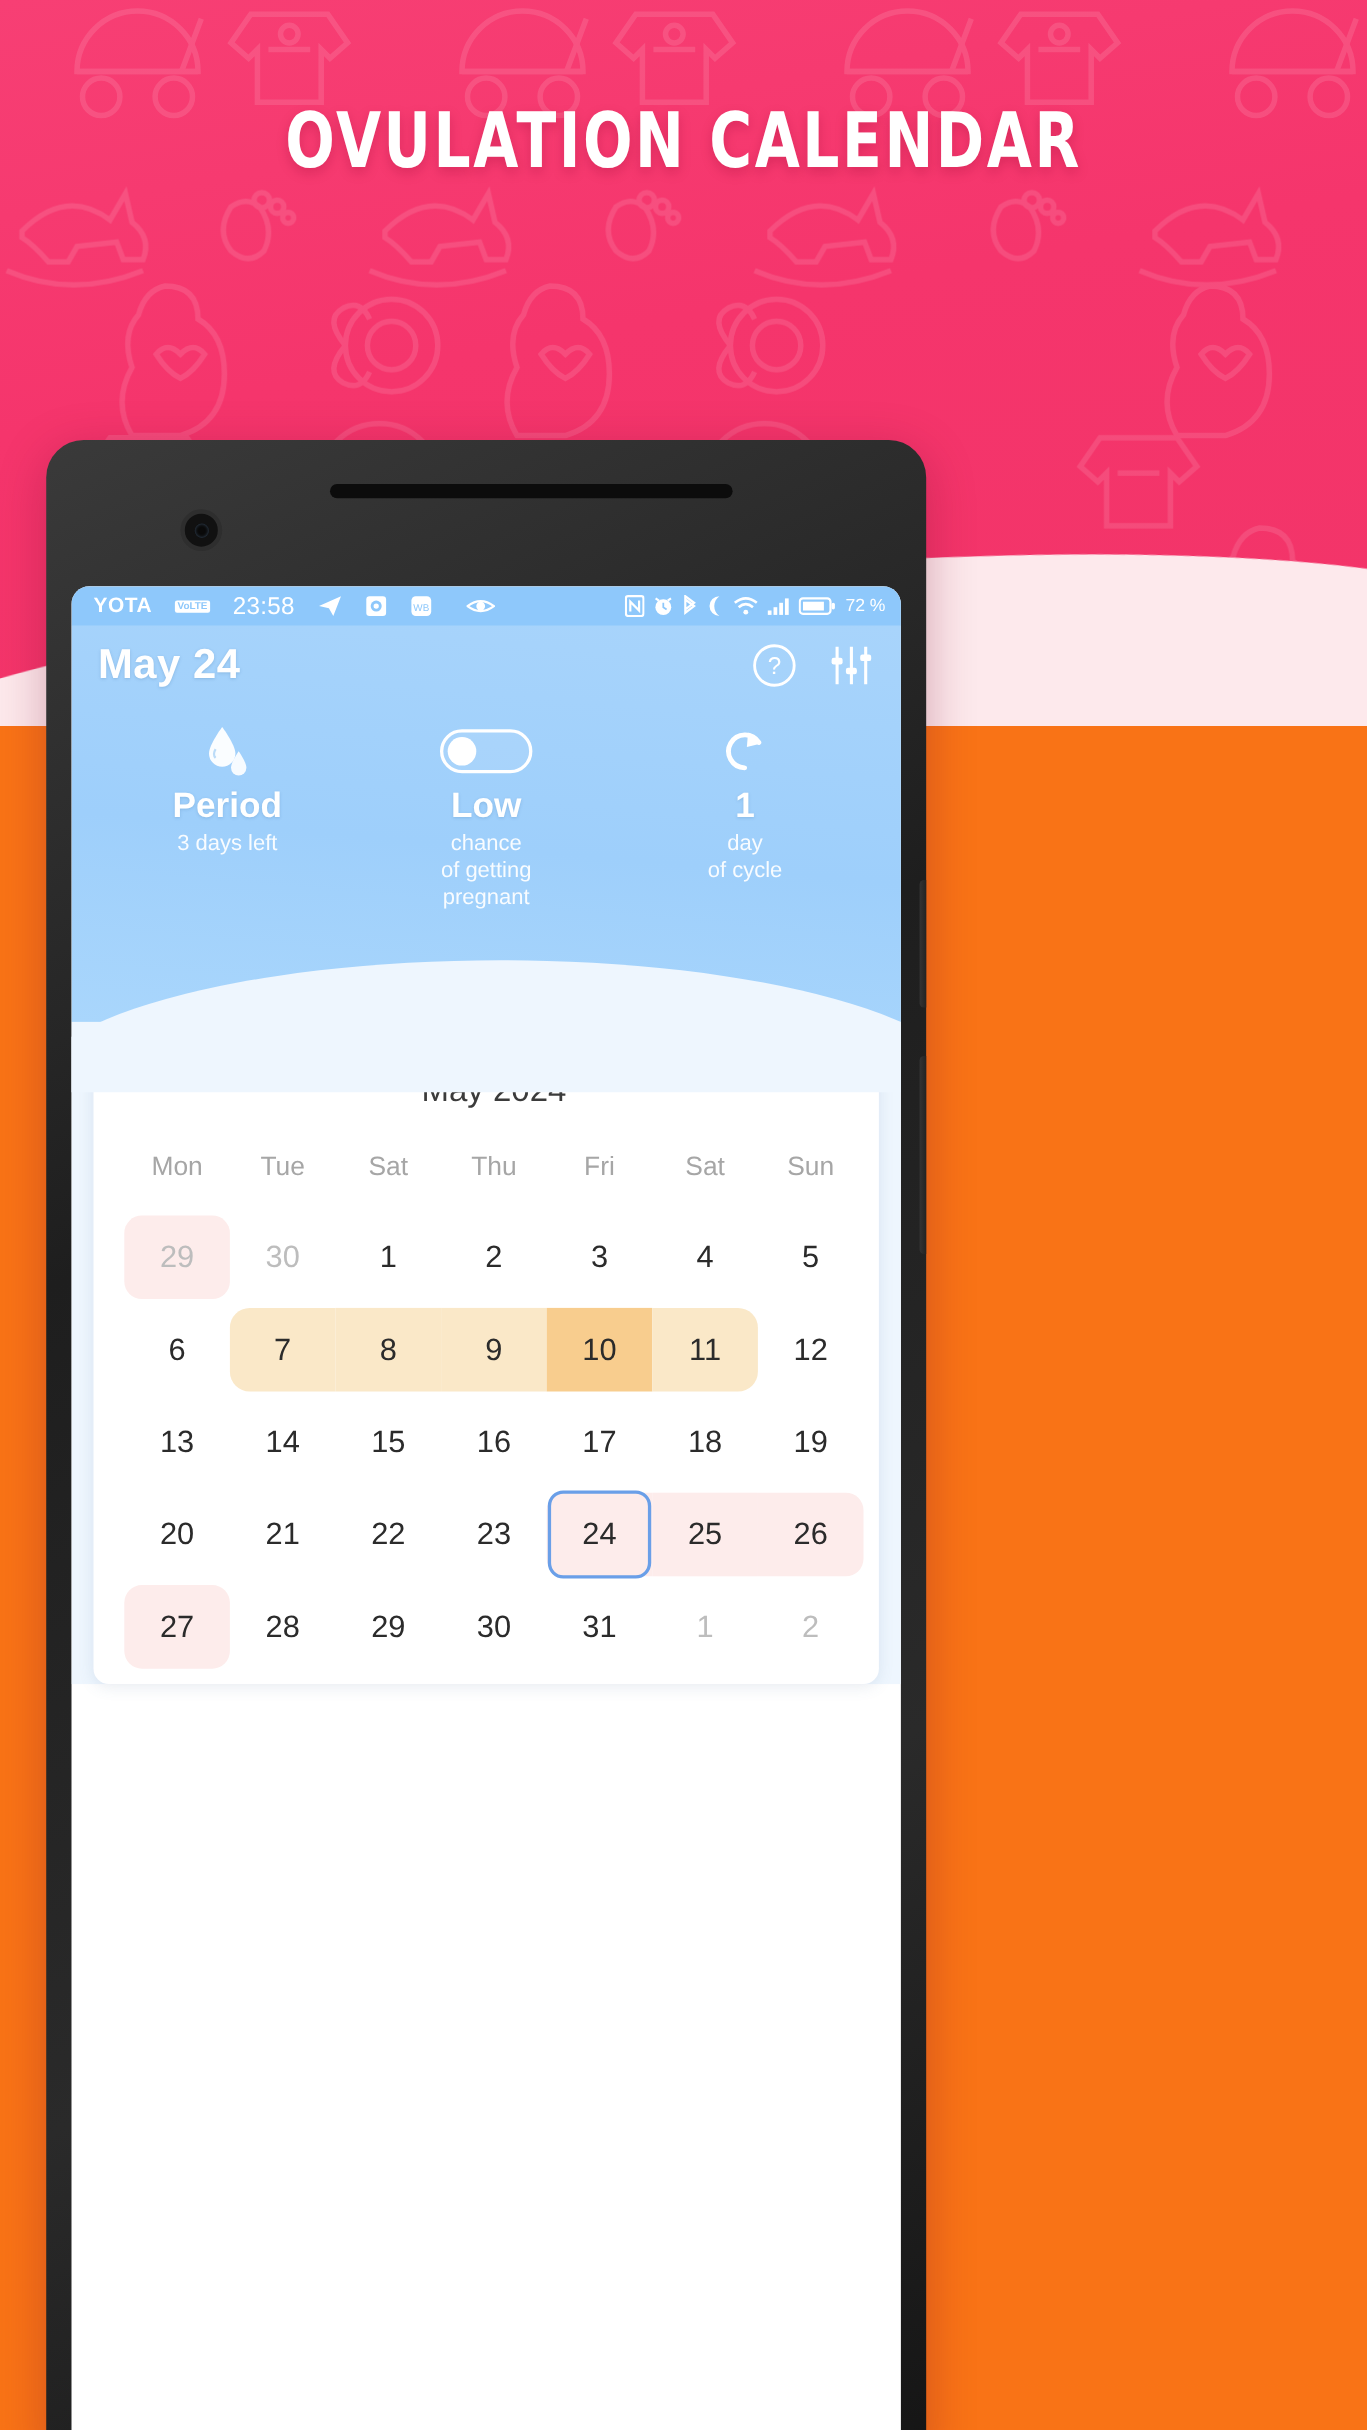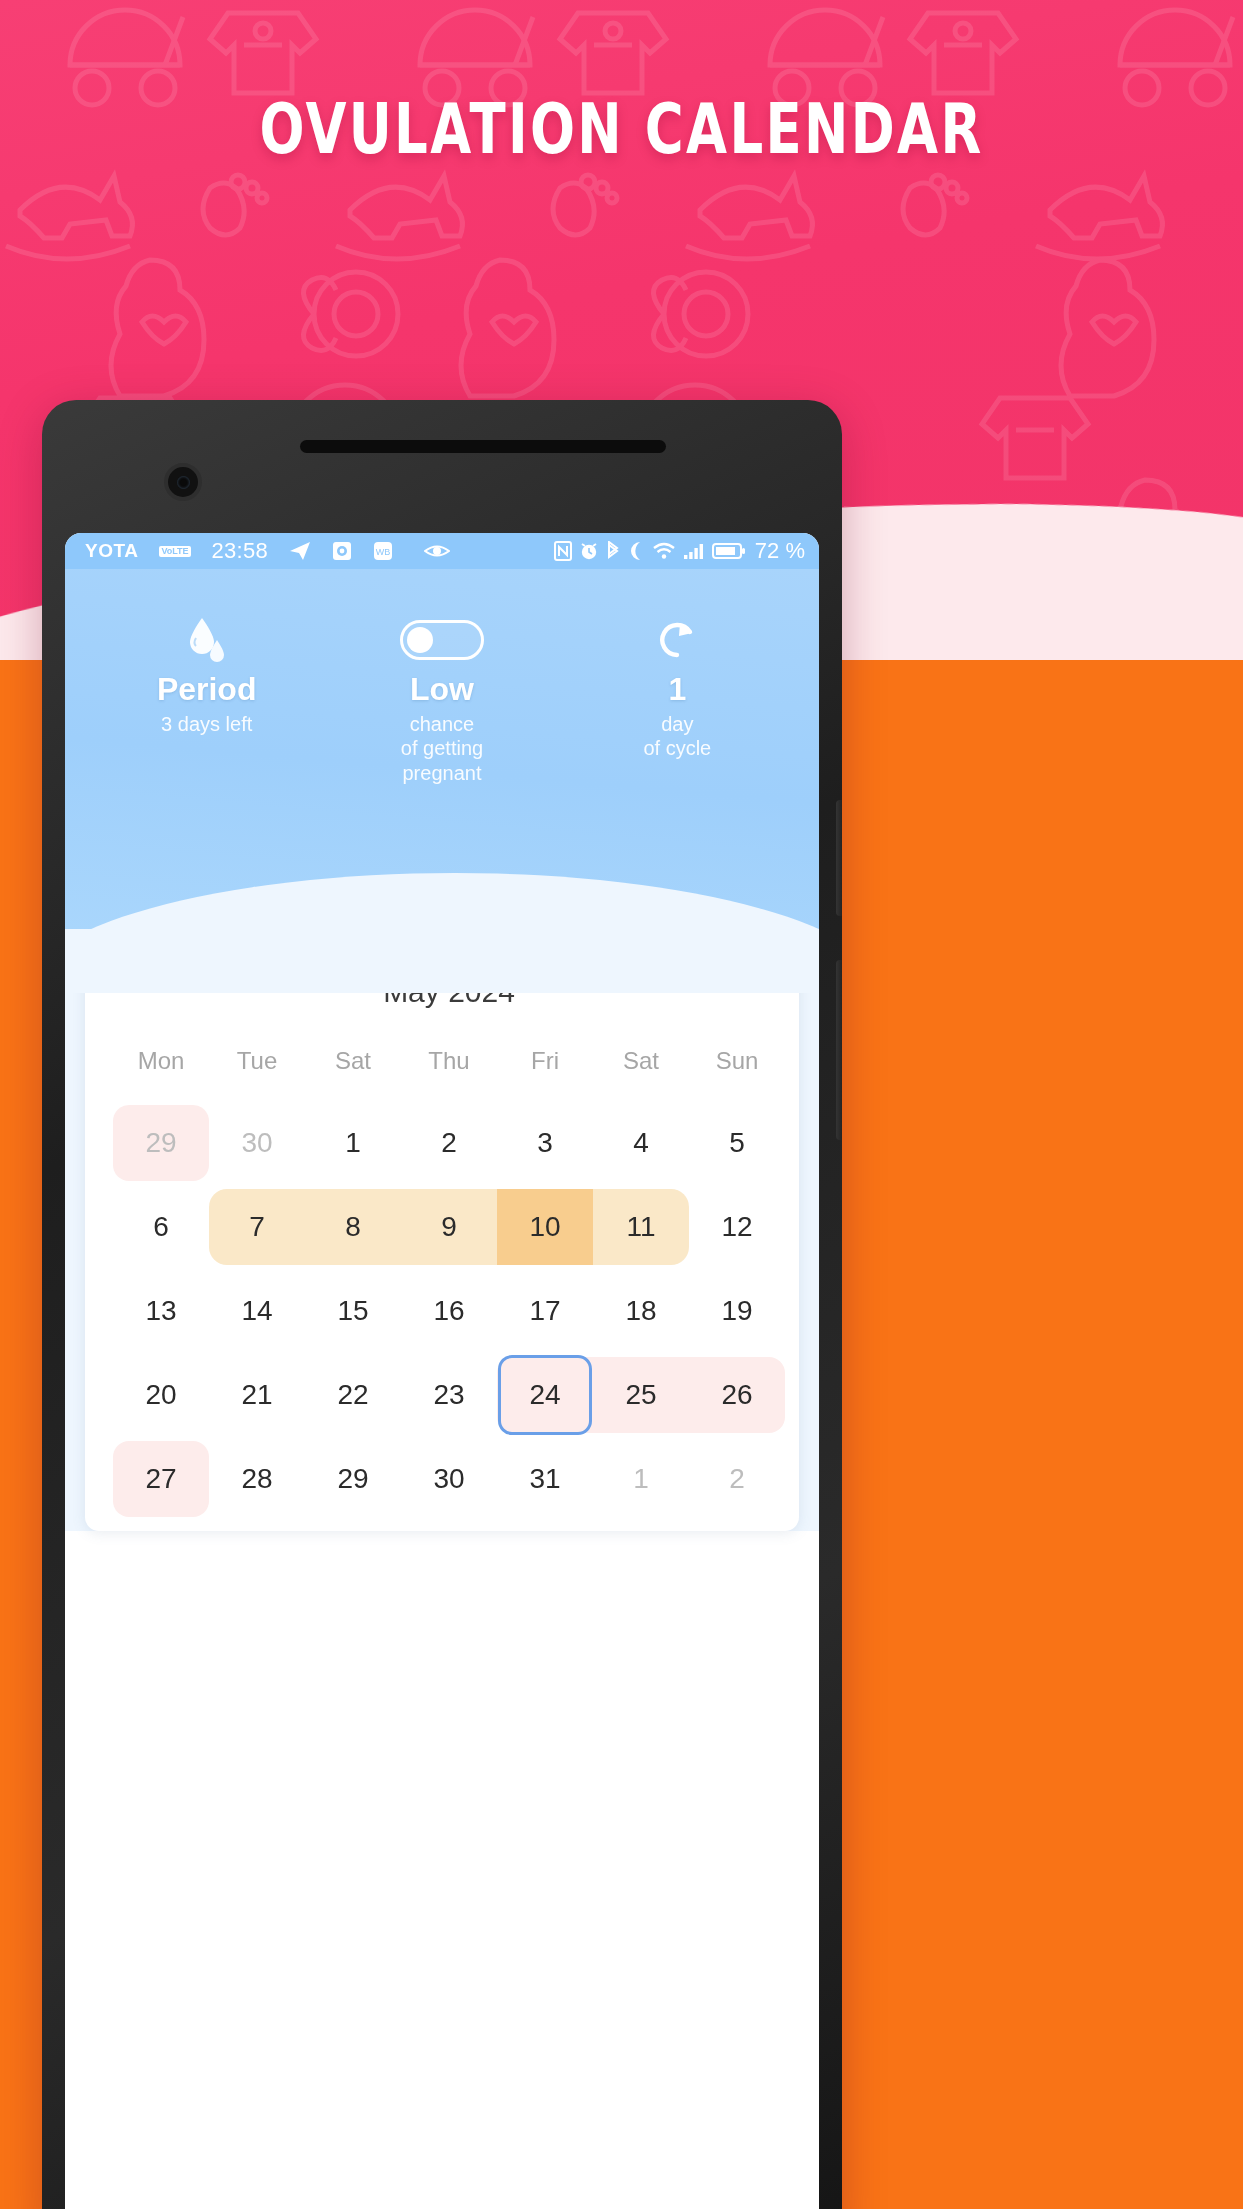--- a/index.html
+++ b/index.html
@@ -92,21 +92,21 @@
   .sb-left { display: flex; align-items: center; gap: 21px; }
   .sb-right { display: flex; align-items: center; gap: 7px; margin-left: auto; }
   .carrier { font-size: 19px; font-weight: bold; letter-spacing: .5px; }
   .volte {
     font-size: 9px; font-weight: bold; background: #fff; color: #8ec8fb;
     padding: 1px 2px; border-radius: 2px; line-height: 1;
   }
   .clock { font-size: 22px; letter-spacing: .3px; }
   .sbi { display: inline-flex; align-items: center; }
   .sbi svg { display: block; }
-  .batt-pct { font-size: 22px; margin-left: 2px; }
+  .batt-pct { font-size: 16px; margin-left: 2px; }
 
   
   .appheader {
     position: relative;
     background: linear-gradient(185deg, #a8d4fb 0%, #9ecffb 55%, #a9d6fc 100%);
     padding: 14px 24px 0 24px;
     height: 360px;
   }
   .appheader::after {
     content: ""; position: absolute; left: -40px; bottom: -64px;
@@ -410,20 +410,45 @@
                 <rect x="1" y="3" width="28" height="14" rx="3" fill="none" stroke="#fff" stroke-width="2"></rect>
                 <rect x="4" y="6" width="19" height="8" fill="#fff"></rect>
                 <rect x="30" y="7" width="3" height="6" rx="1.5" fill="#fff"></rect>
               </svg>
           </span>
           <span class="batt-pct">72 %</span>
         </div>
       </div>
 
       <div class="appheader">
+        <div class="ah-top">
+          <div class="ah-date">May 24</div>
+          <div class="ah-icons">
+            <span>
+              <svg width="42" height="42" viewBox="0 0 42 42">
+                  <circle cx="21" cy="21" r="18" fill="none" stroke="#fff" stroke-width="2.6"></circle>
+                  <text x="21" y="29" font-size="22" text-anchor="middle" fill="#fff" font-family="Liberation Sans">?</text>
+                </svg>
+            </span>
+            <span>
+              <svg width="42" height="42" viewBox="0 0 42 42">
+                <g stroke="#fff" stroke-width="2.8" fill="none">
+                  <path d="M8 4 V38"></path>
+                    <path d="M21 4 V38"></path>
+                    <path d="M34 4 V38"></path>
+                </g>
+                <g fill="#fff">
+                  <rect x="3" y="14" width="10" height="6" rx="2"></rect>
+                  <rect x="16" y="23" width="10" height="6" rx="2"></rect>
+                  <rect x="29" y="11" width="10" height="6" rx="2"></rect>
+                </g>
+              </svg>
+            </span>
+          </div>
+        </div>
 
         <div class="stats">
           <div class="stat">
             <div class="stat-ico">
               <svg width="46" height="52" viewBox="0 0 46 52">
                 <path d="M18 4 C18 4 6 20 6 28 a12 12 0 0 0 24 0 C30 20 18 4 18 4 Z" fill="#ffffff" opacity=".95"></path>
                 <path d="M12 24 q-3 5 0 8" stroke="#bcdcf8" stroke-width="2" fill="none"></path>
                 <path d="M33 26 C33 26 26 36 26 41 a7 7 0 0 0 14 0 C40 36 33 26 33 26 Z" fill="#ffffff" opacity=".9"></path>
               </svg>
             </div>

